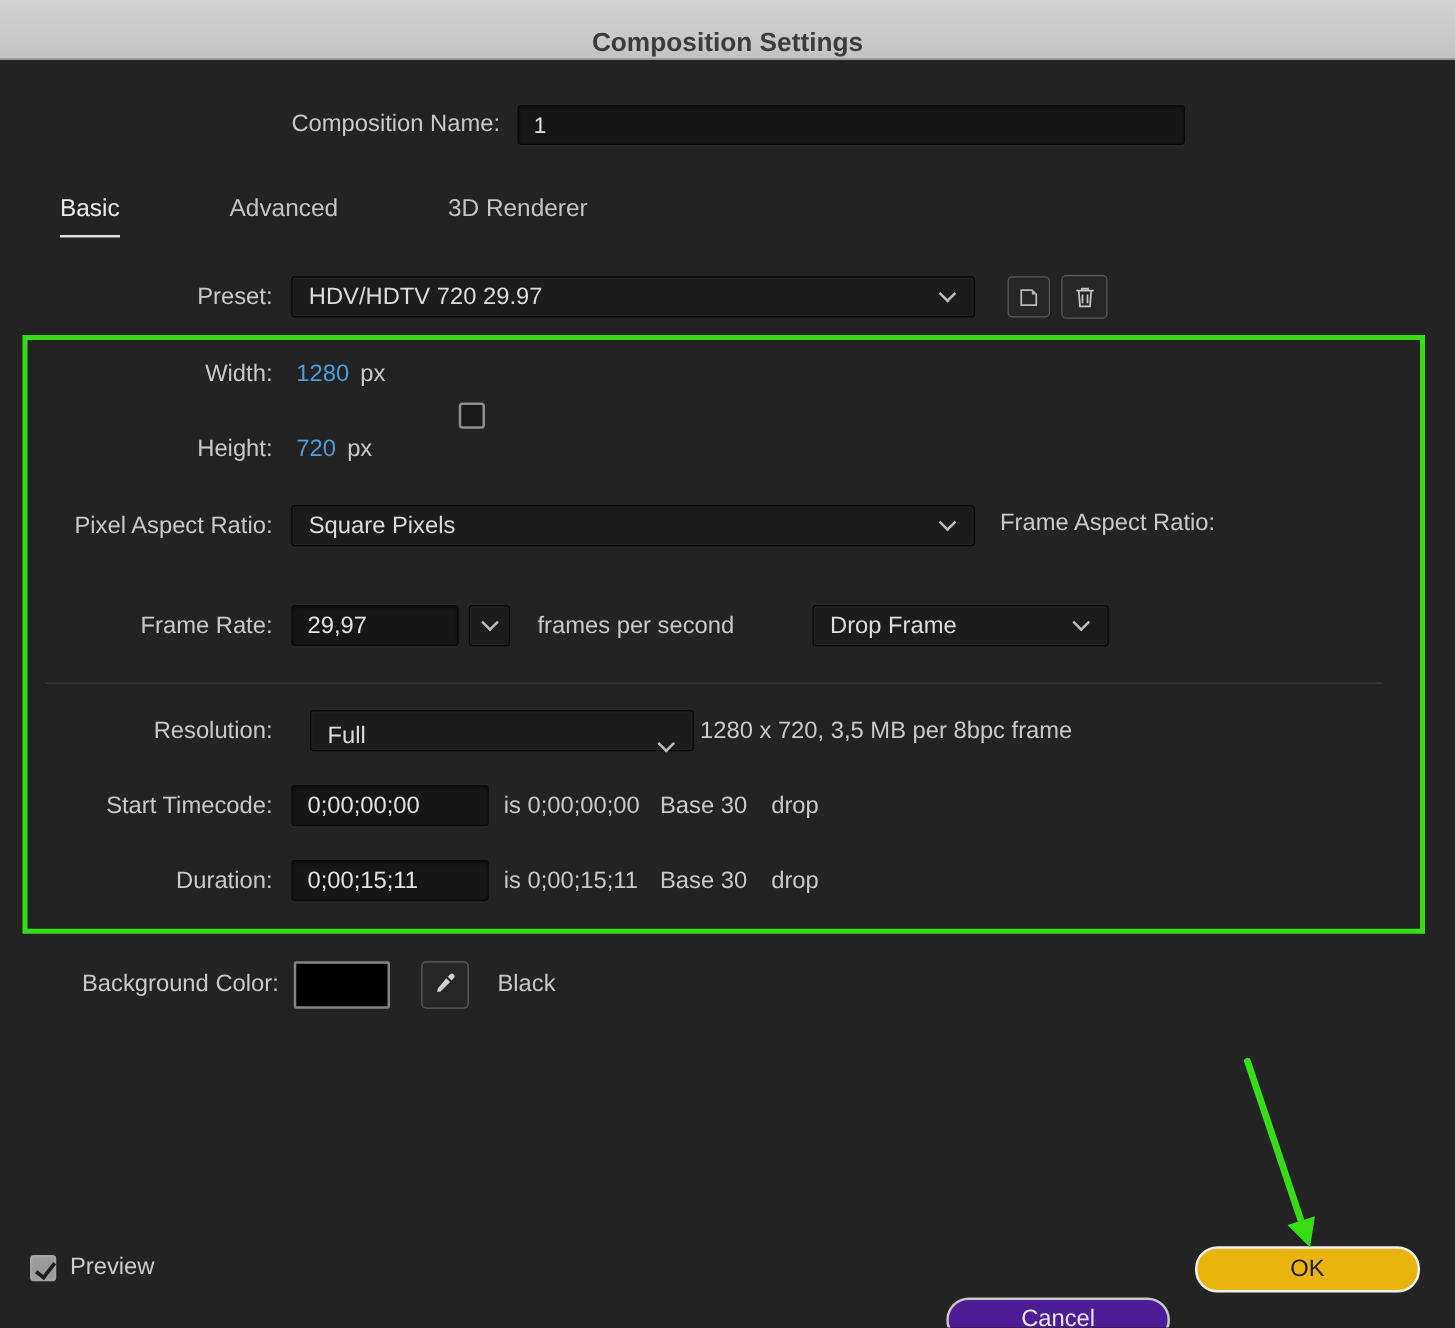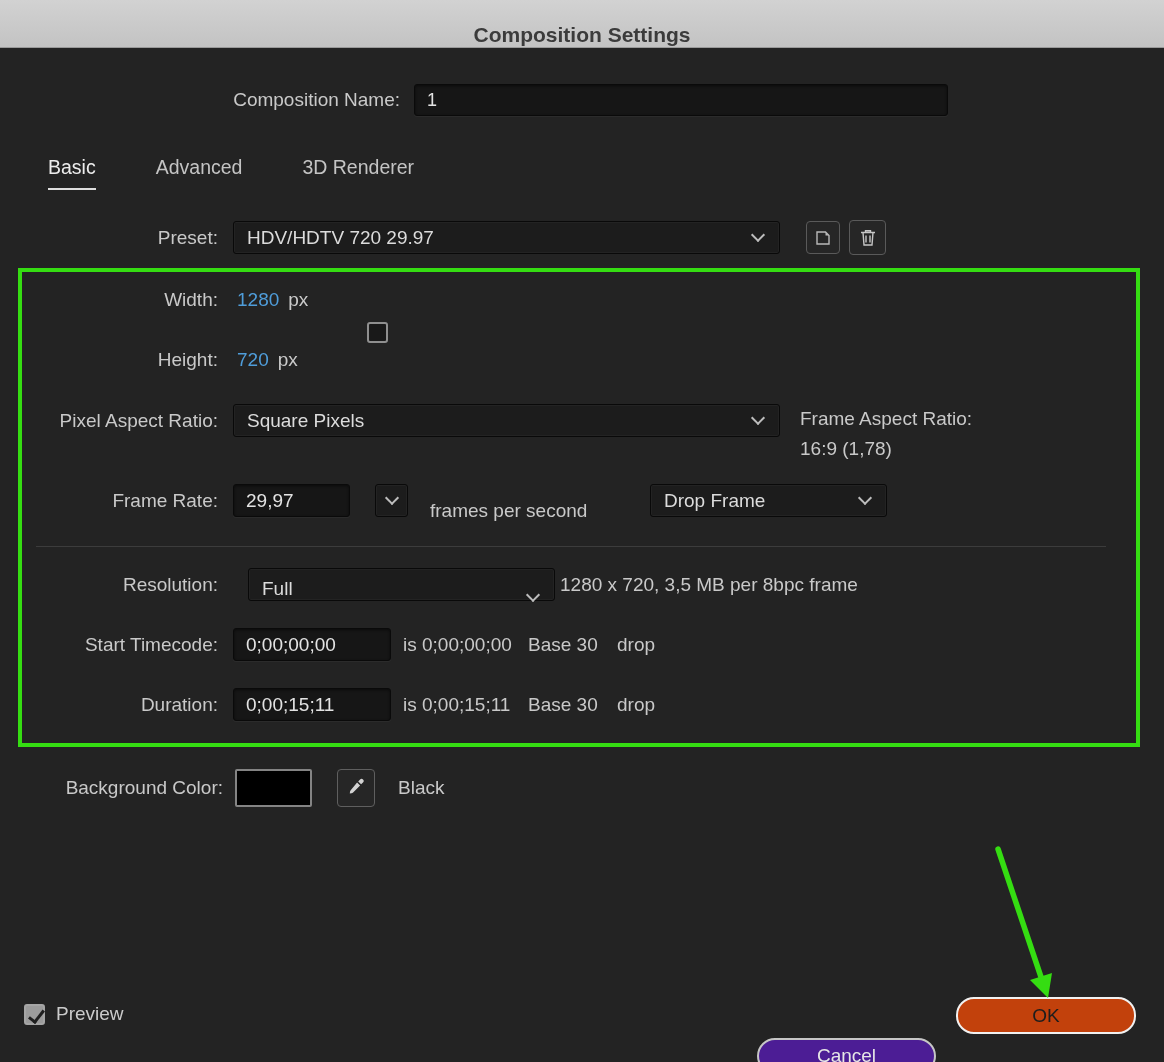--- a/index.html
+++ b/index.html
@@ -33,21 +33,21 @@
     border:1px solid #0a0a0a;
     border-radius:3px;
     color:#e3e3e3;
     font-size:18px;
     padding:0 12px;
     font-family:inherit;
     outline:none;
     box-shadow:inset 0 1px 3px rgba(0,0,0,.55), 0 1px 0 rgba(255,255,255,.04);
   }
 
-  .tabs { display:flex; gap:60px; }
+  .tabs { display:flex; gap:88px; }
   .tab { font-size:19.5px; color:#c4c4c4; padding-bottom:9px; cursor:default; }
   .tab.active { color:#ececec; border-bottom:2px solid #dedede; }
 
   .dropdown {
     display:flex; align-items:center; justify-content:space-between;
     background:#1c1c1c;
     border:1px solid #090909;
     border-radius:3px;
     padding:0 16px 0 13px;
     font-size:19px; color:#dcdcdc;
@@ -90,21 +90,21 @@
 
   .swatch { border:2px solid #848484; border-radius:2px; background:#000; }
 
   .divider { background:#3c3c3c; }
 
   .pill-btn {
     border-radius:18px; font-size:19px; font-family:inherit;
     display:flex; align-items:center; justify-content:center; cursor:default;
   }
   .pill-btn.cancel { background:#4c1d95; border:2px solid #c6c6c6; color:#e6e6e6;margin-top:40px; }
-  .pill-btn.ok { background:#c2410c; border:2px solid #f1f1f1; color:#1d1d1d; }
+  .pill-btn.ok { background:#eab308; border:2px solid #f1f1f1; color:#1d1d1d; }
 
   .annotation-box {
     border:4px solid var(--annotation-green);
     pointer-events:none; z-index:30;
   }
   .annotation-arrow { color:var(--annotation-green); pointer-events:none; z-index:31; }
 </style>
 </head>
 <body style="--accent-blue: #4f9dda; --annotation-green: #35dd12;">
 
@@ -162,29 +162,28 @@
   <span class="unit">px</span>
 </div>
 
 <div class="abs label" style="left:0;top:404px;width:218px;height:33px;line-height:33px;">Pixel Aspect Ratio:</div>
 <div class="abs dropdown" style="left:233px;top:404px;width:547px;height:33px;">
   <span>Square Pixels</span>
   <span class="chevron"></span>
 </div>
 <div class="abs" style="left:800px;top:404px;font-size:19px;line-height:30px;color:#c9c9c9;">
   <div>Frame Aspect Ratio:</div>
-  <div>16:9 (1,78)</div>
 </div>
 
 <div class="abs label" style="left:0;top:484px;width:218px;height:33px;line-height:33px;">Frame Rate:</div>
-<input class="abs text-field" style="left: 233px; top: 484px; width: 117px; height: 33px; font-size: 19px;" value="29,97">
+<input class="abs text-field" style="left: 233px; top: 484px; width: 134px; height: 33px; font-size: 19px;" value="29,97">
 <div class="abs chev-btn" style="left:375px;top:484px;width:33px;height:33px;">
   <span class="chevron"></span>
 </div>
-<div class="abs plain-text" style="left:430px;top:484px;height:33px;line-height:33px;margin-top:10px;">frames per second</div>
+<div class="abs plain-text" style="left:430px;top:484px;height:33px;line-height:33px;">frames per second</div>
 <div class="abs dropdown" style="left:650px;top:484px;width:237px;height:33px;">
   <span>Drop Frame</span>
   <span class="chevron"></span>
 </div>
 
 <div class="abs divider" style="left:36px;top:546px;width:1070px;height:1px;"></div>
 
 <div class="abs label" style="left:0;top:568px;width:218px;height:33px;line-height:33px;">Resolution:</div>
 <div class="abs dropdown" style="left:248px;top:568px;width:307px;height:33px;align-items:flex-end;">
   <span>Full</span>

